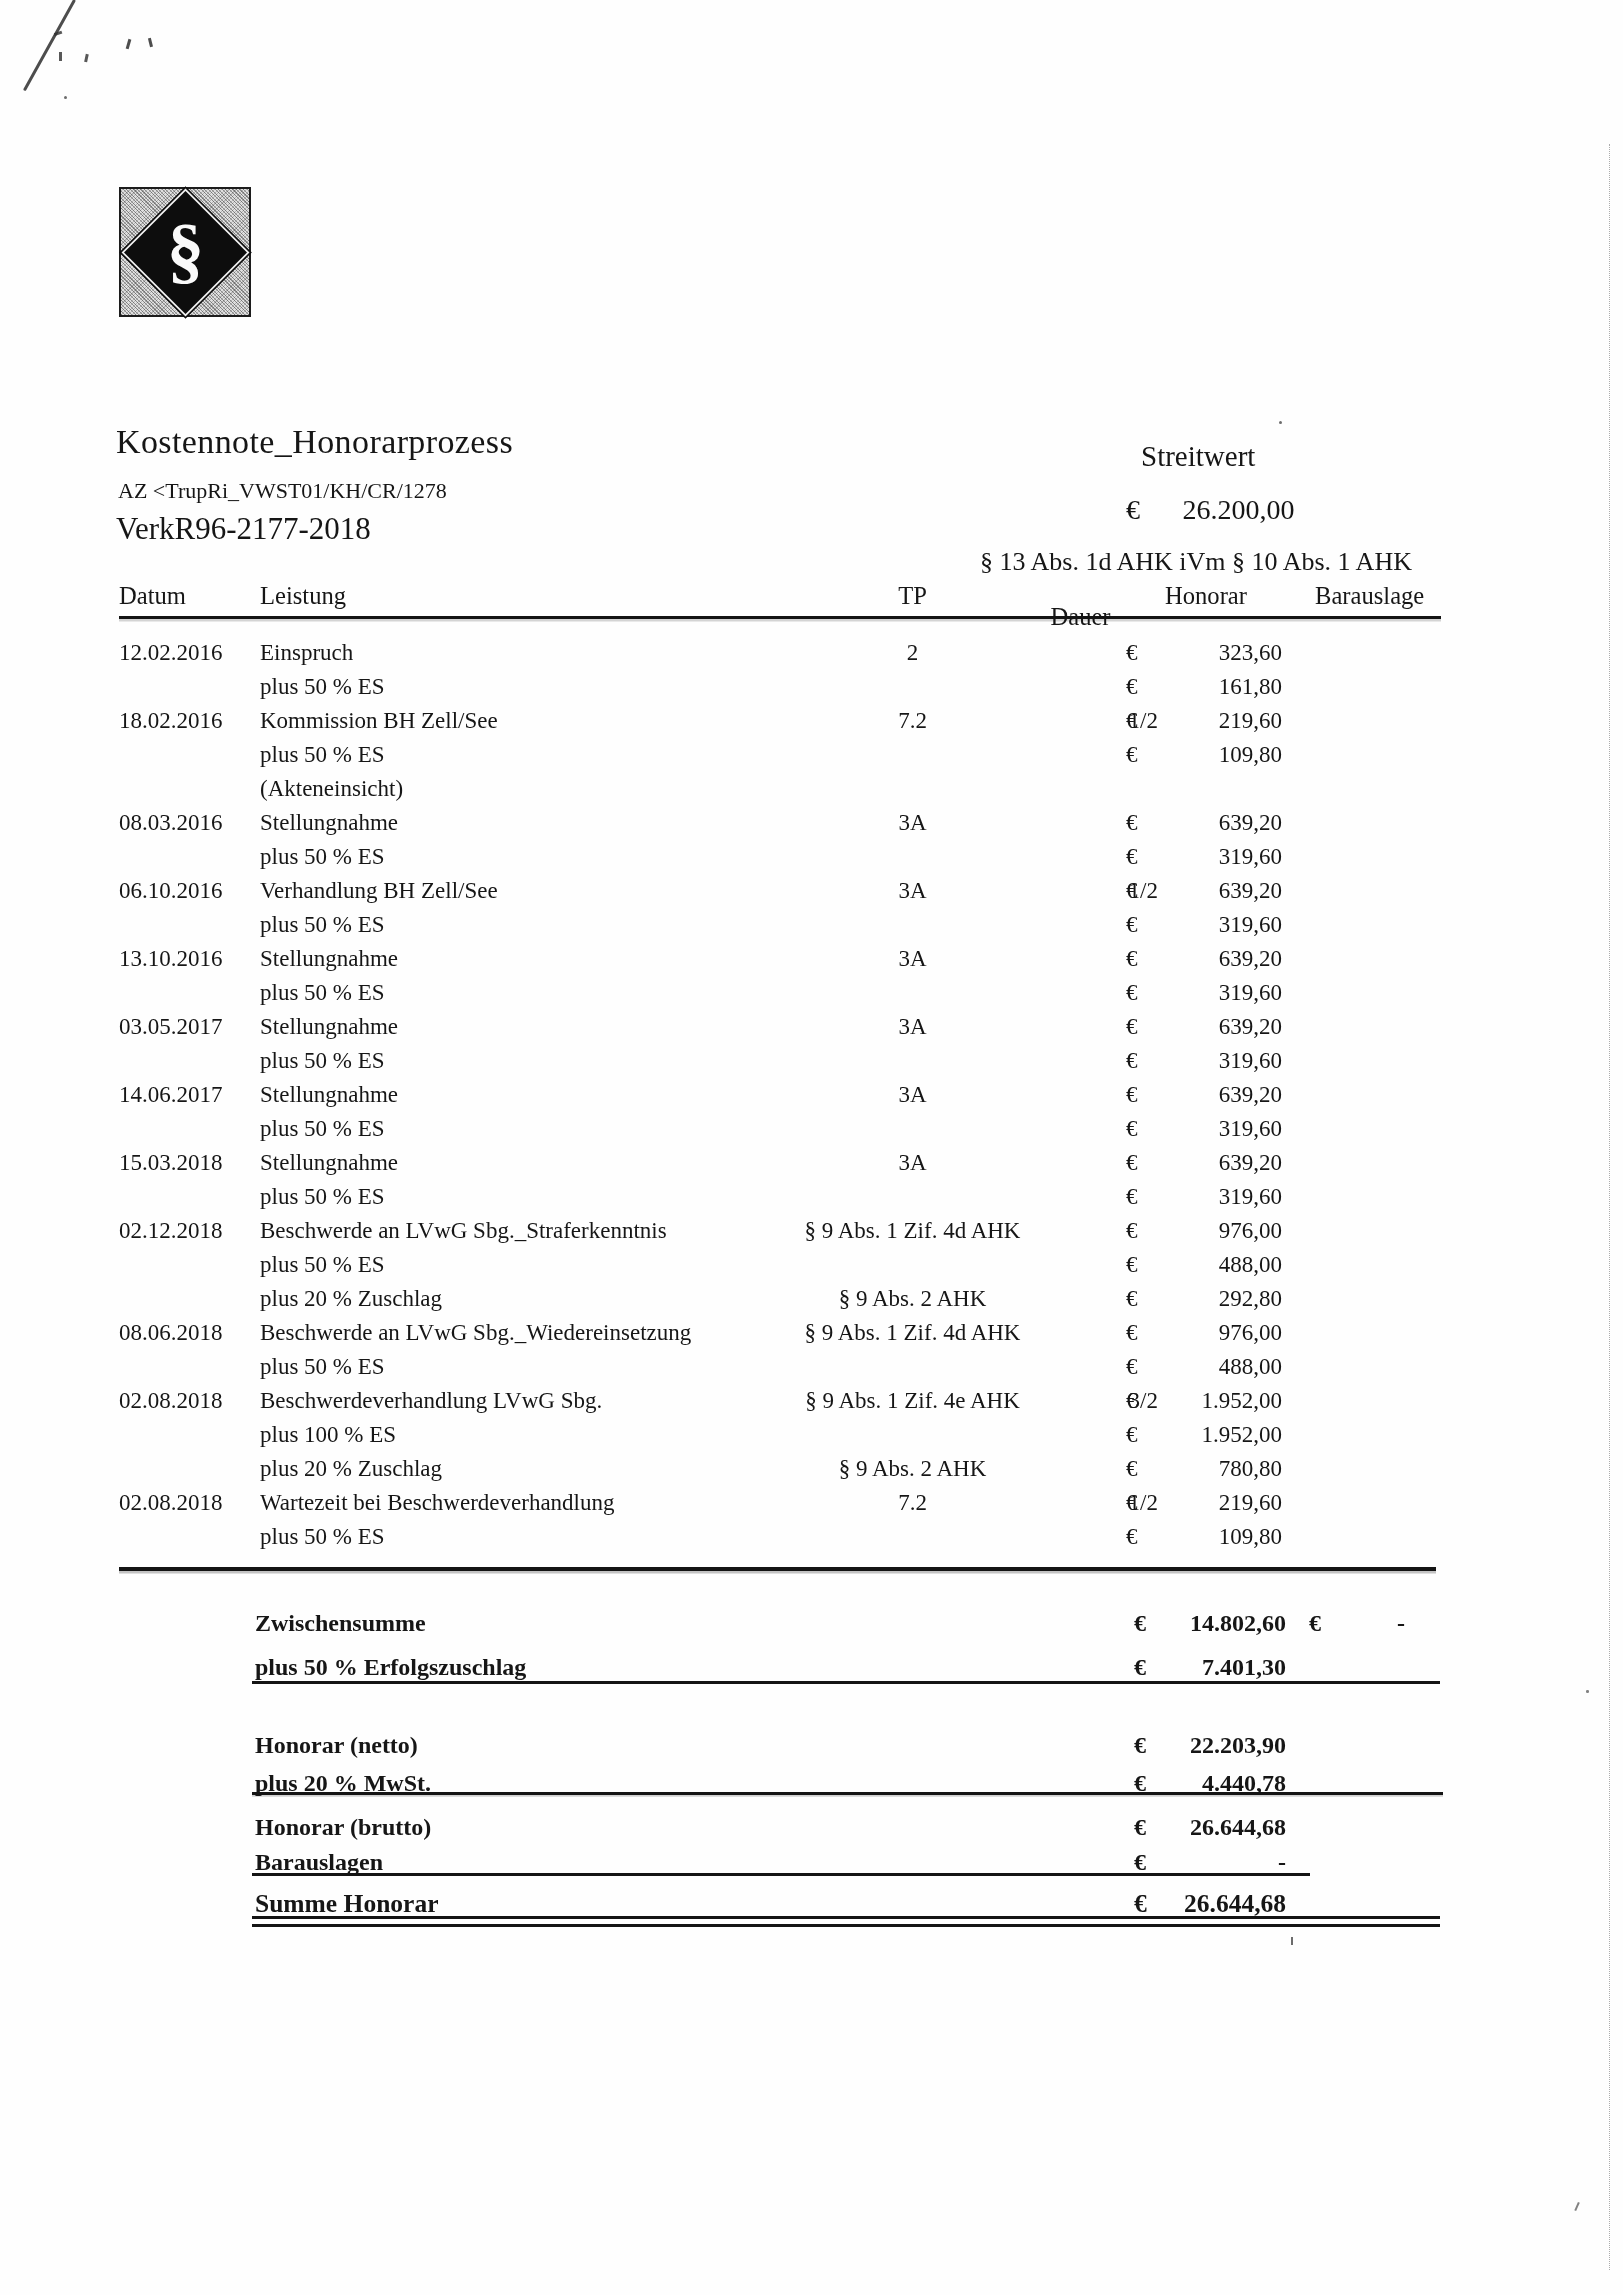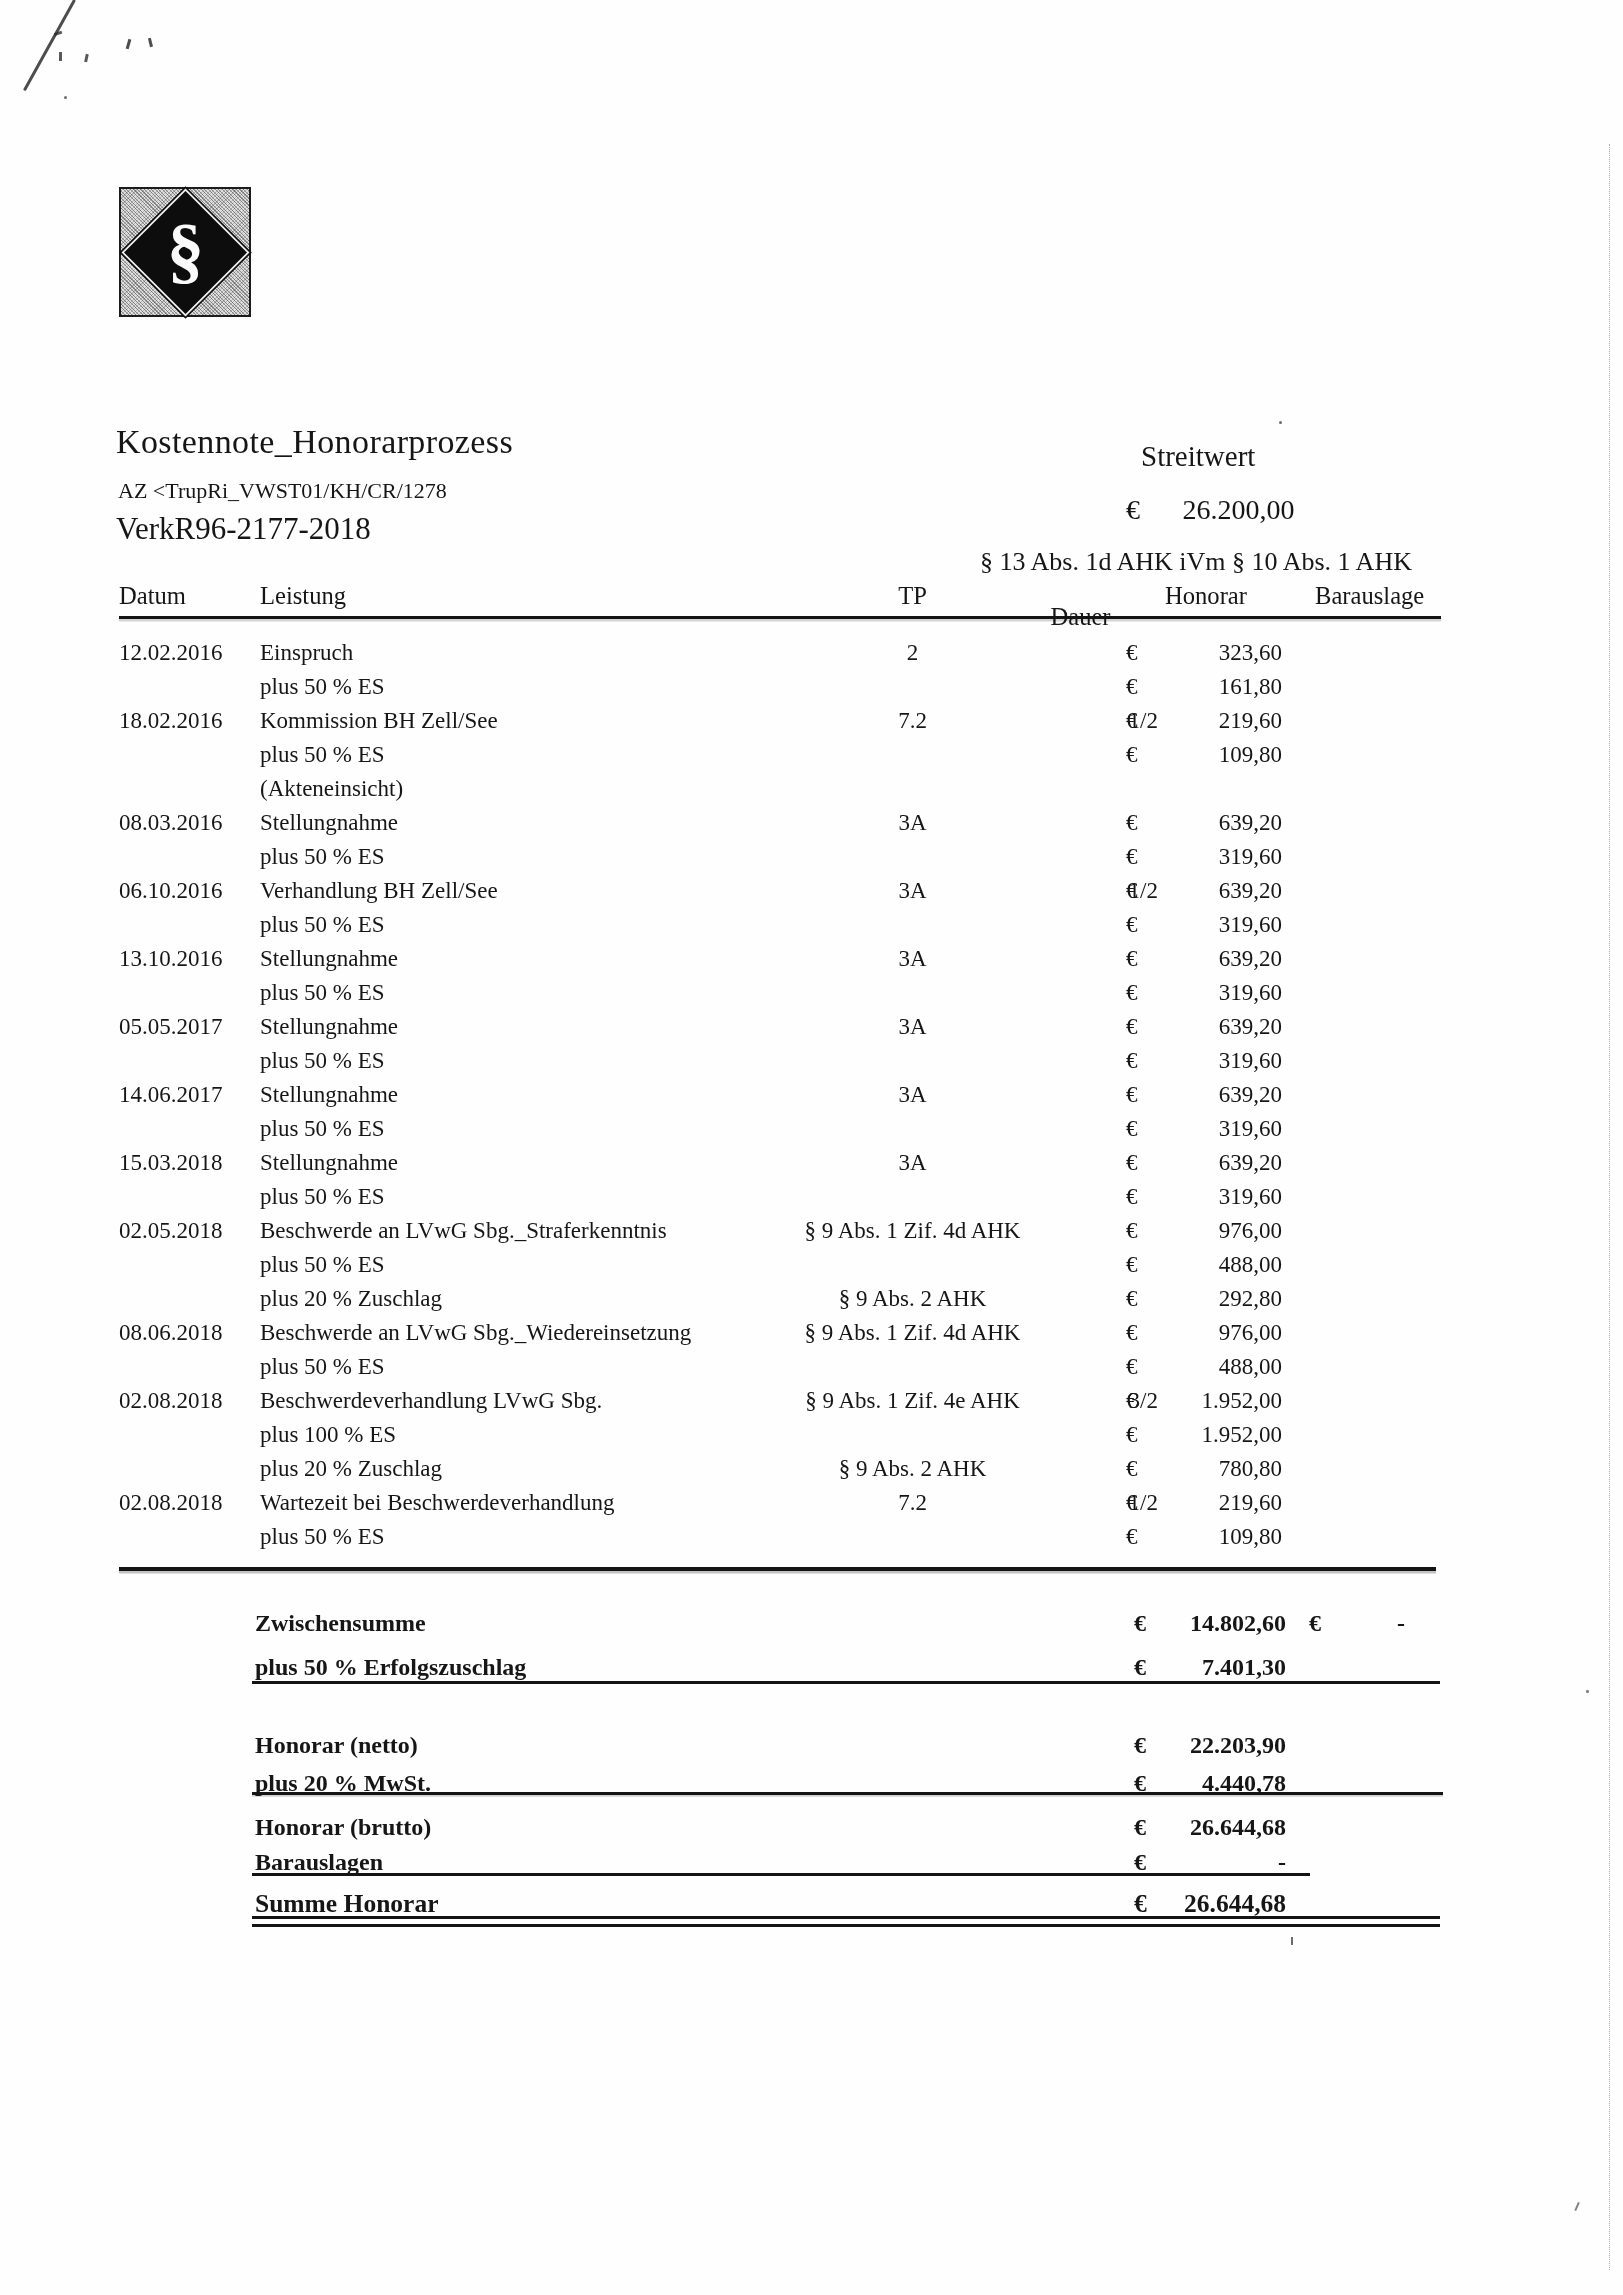--- a/index.html
+++ b/index.html
@@ -241,21 +241,21 @@
     <div class="trow">
       <span class="c-date"></span>
       <span class="c-leist">plus 50 % ES</span>
       <span class="c-tp"></span>
       <span class="c-dauer"></span>
       <span class="c-eur">€</span>
       <span class="c-amt">319,60</span>
     </div>
 
     <div class="trow">
-      <span class="c-date">05.05.2017</span>
+      <span class="c-date">03.05.2017</span>
       <span class="c-leist">Stellungnahme</span>
       <span class="c-tp">3A</span>
       <span class="c-dauer"></span>
       <span class="c-eur">€</span>
       <span class="c-amt">639,20</span>
     </div>
 
     <div class="trow">
       <span class="c-date"></span>
       <span class="c-leist">plus 50 % ES</span>
@@ -295,21 +295,21 @@
     <div class="trow">
       <span class="c-date"></span>
       <span class="c-leist">plus 50 % ES</span>
       <span class="c-tp"></span>
       <span class="c-dauer"></span>
       <span class="c-eur">€</span>
       <span class="c-amt">319,60</span>
     </div>
 
     <div class="trow">
-      <span class="c-date">02.05.2018</span>
+      <span class="c-date">02.12.2018</span>
       <span class="c-leist">Beschwerde an LVwG Sbg._Straferkenntnis</span>
       <span class="c-tp">§ 9 Abs. 1 Zif. 4d AHK</span>
       <span class="c-dauer"></span>
       <span class="c-eur">€</span>
       <span class="c-amt">976,00</span>
     </div>
 
     <div class="trow">
       <span class="c-date"></span>
       <span class="c-leist">plus 50 % ES</span>

